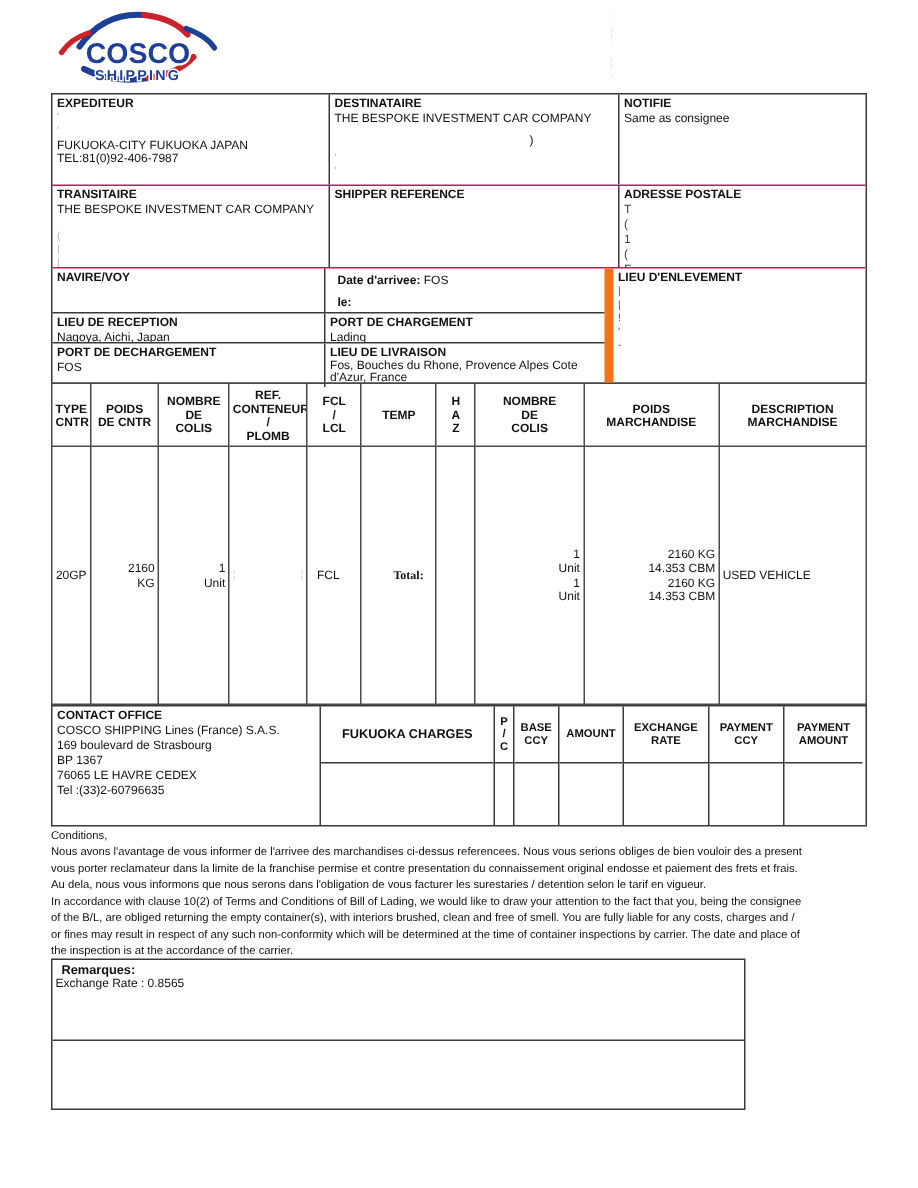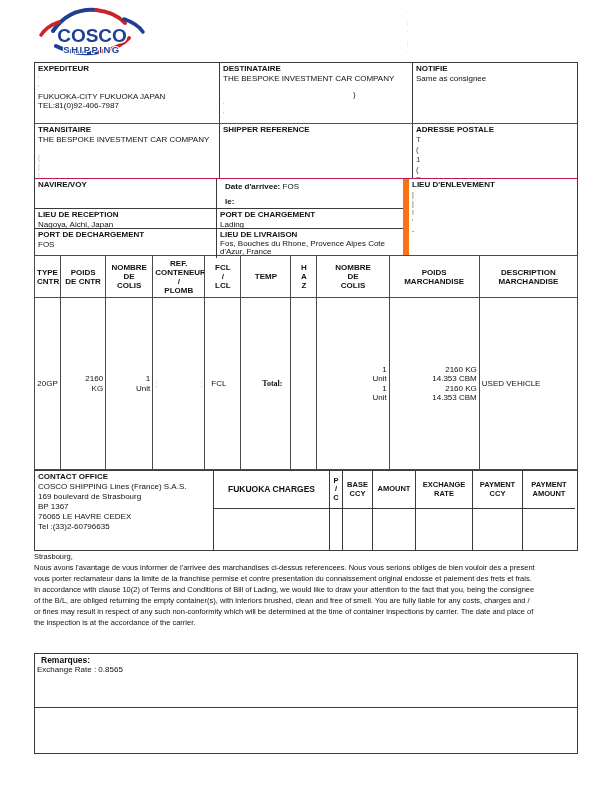--- a/index.html
+++ b/index.html
@@ -47,22 +47,22 @@
   .fcol:last-child{border-right:none;}
   .fhead{border-bottom:1px solid #3a3a3a;height:38px;display:flex;align-items:center;
          justify-content:center;font-weight:bold;font-size:7.5px;line-height:8.5px;
          text-align:center;box-sizing:border-box;}
   .contact{padding:1px 3px;}
   .contact .val{line-height:10px;}
   
   .notice{position:absolute;left:34px;top:551px;width:548px;font-size:7.5px;line-height:11px;}
   .notice div{white-space:nowrap;overflow:hidden;}
   
-  .rembox{position:absolute;left:34px;top:639px;width:544px;height:101px;
-          border:1px solid #3a3a3a;box-sizing:border-box;margin-top:14px;}
+  .rembox{position:absolute;left:34px;top:639px;width:463px;height:101px;
+          border:1px solid #3a3a3a;box-sizing:border-box;}
   .rem-top{height:54px;border-bottom:1px solid #3a3a3a;box-sizing:border-box;padding-top:1px;}
   .rem-label{font-weight:bold;font-size:8.5px;line-height:10px;padding-left:6px;}
   .rem-val{font-size:8px;line-height:10px;padding-left:2px;}
   .rem-bottom{padding-top:1px;}
   .rem-bottom div{font-size:8px;line-height:11px;padding-left:2px;white-space:nowrap;overflow:hidden;}
 </style>
 </head>
 <body>
 
 <div class="page">
@@ -335,23 +335,24 @@
       </div>
       <div class="fcol" style="width:52px">
         <div class="fhead pre">PAYMENT
 AMOUNT</div>
         <div style="flex:1"></div>
       </div>
     </div>
   </div>
 
   <div class="notice">
-    <div>Strasbourg,</div>
+    <div>Conditions,</div>
     <div>Nous avons l'avantage de vous informer de l'arrivee des marchandises ci-dessus referencees. Nous vous serions obliges de bien vouloir des a present</div>
     <div>vous porter reclamateur dans la limite de la franchise permise et contre presentation du connaissement original endosse et paiement des frets et frais.</div>
+    <div>Au dela, nous vous informons que nous serons dans l'obligation de vous facturer les surestaries / detention selon le tarif en vigueur.</div>
     <div>In accordance with clause 10(2) of Terms and Conditions of Bill of Lading, we would like to draw your attention to the fact that you, being the consignee</div>
     <div>of the B/L, are obliged returning the empty container(s), with interiors brushed, clean and free of smell. You are fully liable for any costs, charges and /</div>
     <div>or fines may result in respect of any such non-conformity which will be determined at the time of container inspections by carrier. The date and place of</div>
     <div>the inspection is at the accordance of the carrier.</div>
   </div>
 
   <div class="rembox">
     <div class="rem-top">
       <div class="rem-label">Remarques:</div>
       <div class="rem-val">Exchange Rate : 0.8565</div>

